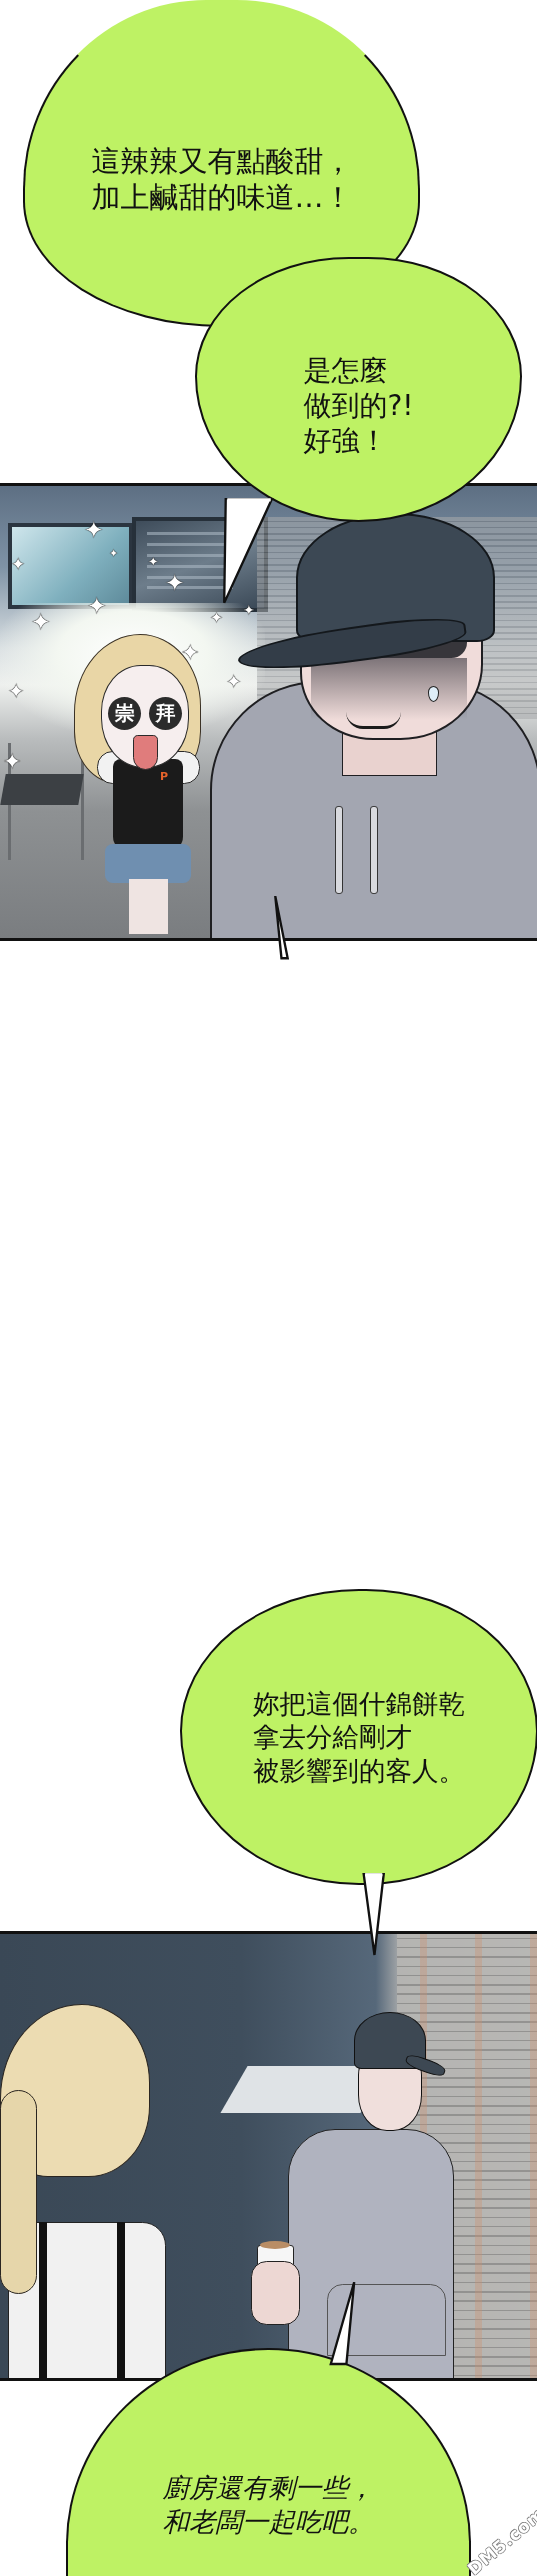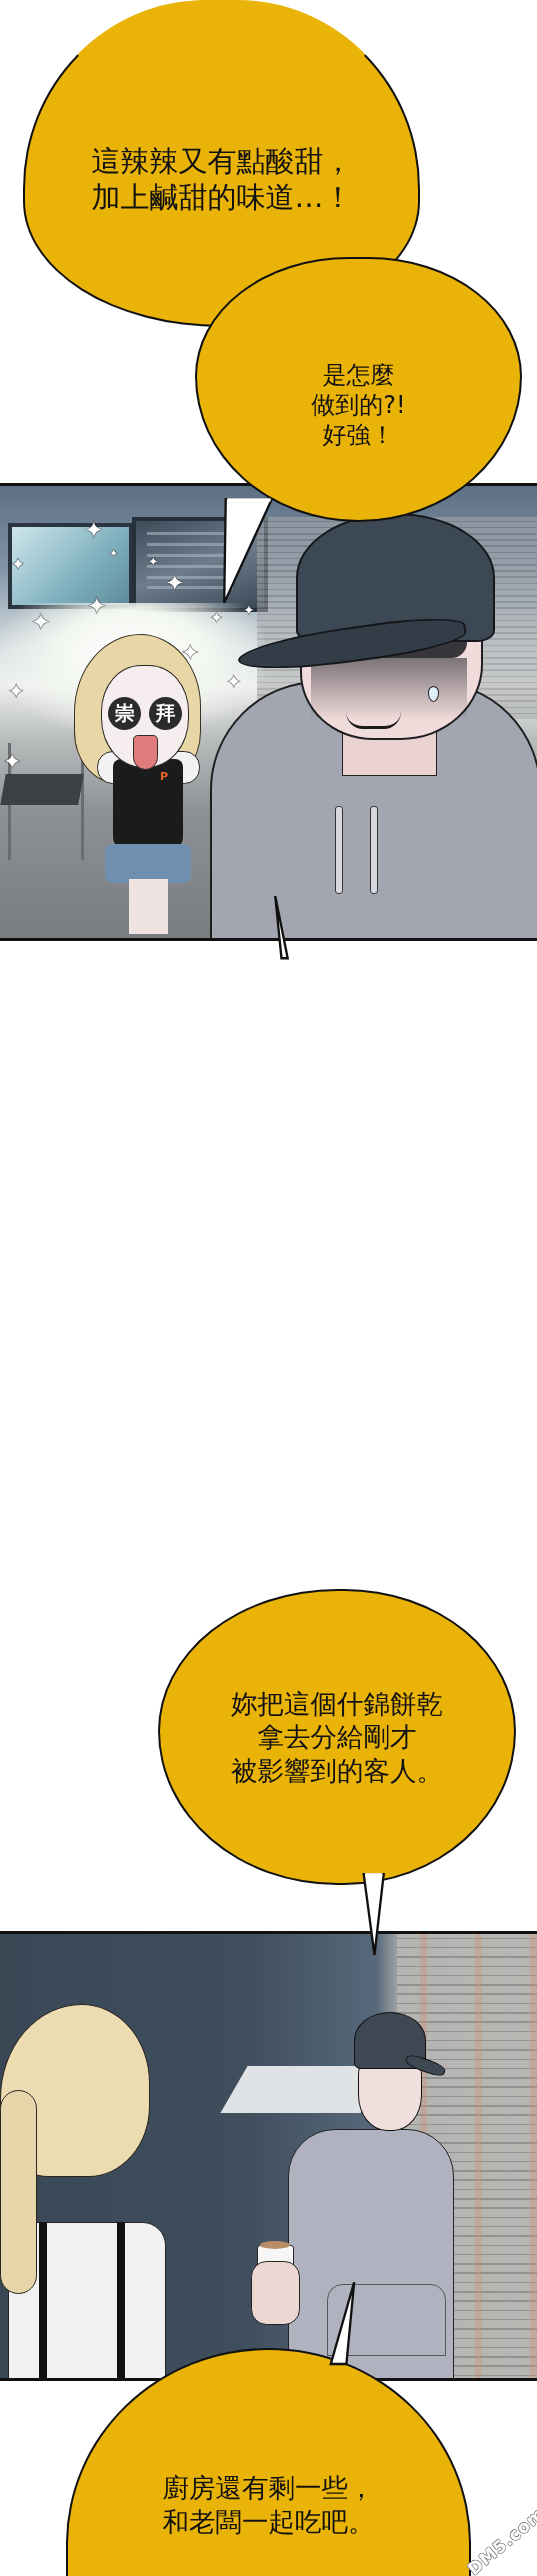--- a/index.html
+++ b/index.html
@@ -110,38 +110,38 @@
   .man2 .pocket { position: absolute; left: 70px; top: 280px; width: 117px; height: 70px;
                   border: 1.6px solid #555; border-radius: 15.6px 15.6px 0 0; }
   .man2 .cup { position: absolute; left: 0; top: 241px; width: 35px; height: 47px; background: #f6f6f6;
                border: 1.6px solid #222; border-radius: 3.1px 3.1px 7.8px 7.8px; }
   .man2 .cupfill { position: absolute; left: 3.1px; top: 237px; width: 30px; height: 7.8px; background: #b98d65;
                    border-radius: 50%; }
   .man2 .hand { position: absolute; left: -6.2px; top: 257px; width: 47px; height: 62px; background: #edd7d3;
                 border: 1.6px solid #222; border-radius: 15.6px; }
 
   
-  .bubble { position: absolute; background: #eab308; border: 2.3px solid #111; box-sizing: border-box;
-            display: flex; align-items: center; justify-content: center; text-align: center; z-index: 5; }
+  .bubble { position: absolute; background: #bef264; border: 2.3px solid #111; box-sizing: border-box;
+            display: flex; align-items: center; justify-content: center; text-align: left; z-index: 5; }
   .bubble-text { font-family: "DejaVu Sans", "Liberation Sans", sans-serif; font-size: 29px; line-height: 1.25;
                  color: #111; white-space: pre-line; }
   .tail { position: absolute; z-index: 6; }
 
   .b1 { left: 23.4px; top: 0; width: 397px; height: 327px; border-radius: 48% 48% 52% 52% / 60% 60% 40% 40%; border-top-color: transparent; }
   .b1 .bubble-text { margin-top: 31px; }
   .b2 { left: 195px; top: 257px; width: 327px; height: 265px; border-radius: 47% 47% 50% 50% / 45% 45% 55% 55%; }
-  .b2 .bubble-text { font-size: 24px; margin-top: 31px; }
+  .b2 .bubble-text { font-size: 28px; margin-top: 31px; }
   .b3 { left: 86px; top: 956px; width: 350px; height: 265px; border-radius: 50% 48% 48% 50% / 46% 46% 54% 54%; }
   .b3 .bubble-text { font-size: 26.5px; margin-top: 7.8px; }
   .b4 { left: 3.9px; top: 1359px; width: 362px; height: 335px; border-radius: 48% 44% 48% 50% / 40% 40% 60% 60%; }
   .b4 .bubble-text { font-size: 26.5px; margin-top: 15.6px; }
-  .b5 { left: 158px; top: 1589px; width: 358px; height: 296px; border-radius: 50% 48% 48% 50% / 48% 48% 52% 52%; }
+  .b5 { left: 180px; top: 1589px; width: 358px; height: 296px; border-radius: 50% 48% 48% 50% / 48% 48% 52% 52%; }
   .b5 .bubble-text { font-size: 26.5px; margin-top: 0px; }
   .b6 { left: 66px; top: 2348px; width: 405px; height: 280px; border-radius: 50% 50% 0 0 / 70% 70% 0 0; border-bottom: none; }
-  .b6 .bubble-text { font-size: 26.5px; margin-top: 31px; }
+  .b6 .bubble-text { font-size: 26.5px; margin-top: 31px; font-style: italic; }
 
   .watermark { position: absolute; left: 459px; top: 2531px; transform: rotate(-40deg);
                font-size: 17px; font-weight: bold; color: #fff; letter-spacing: 0.8px;
                text-shadow: 0.8px 0 #777, -0.8px 0 #777, 0 0.8px #777, 0 -0.8px #777; z-index: 8; }
 </style>
 </head>
 <body>
 
 <div class="page">
 

